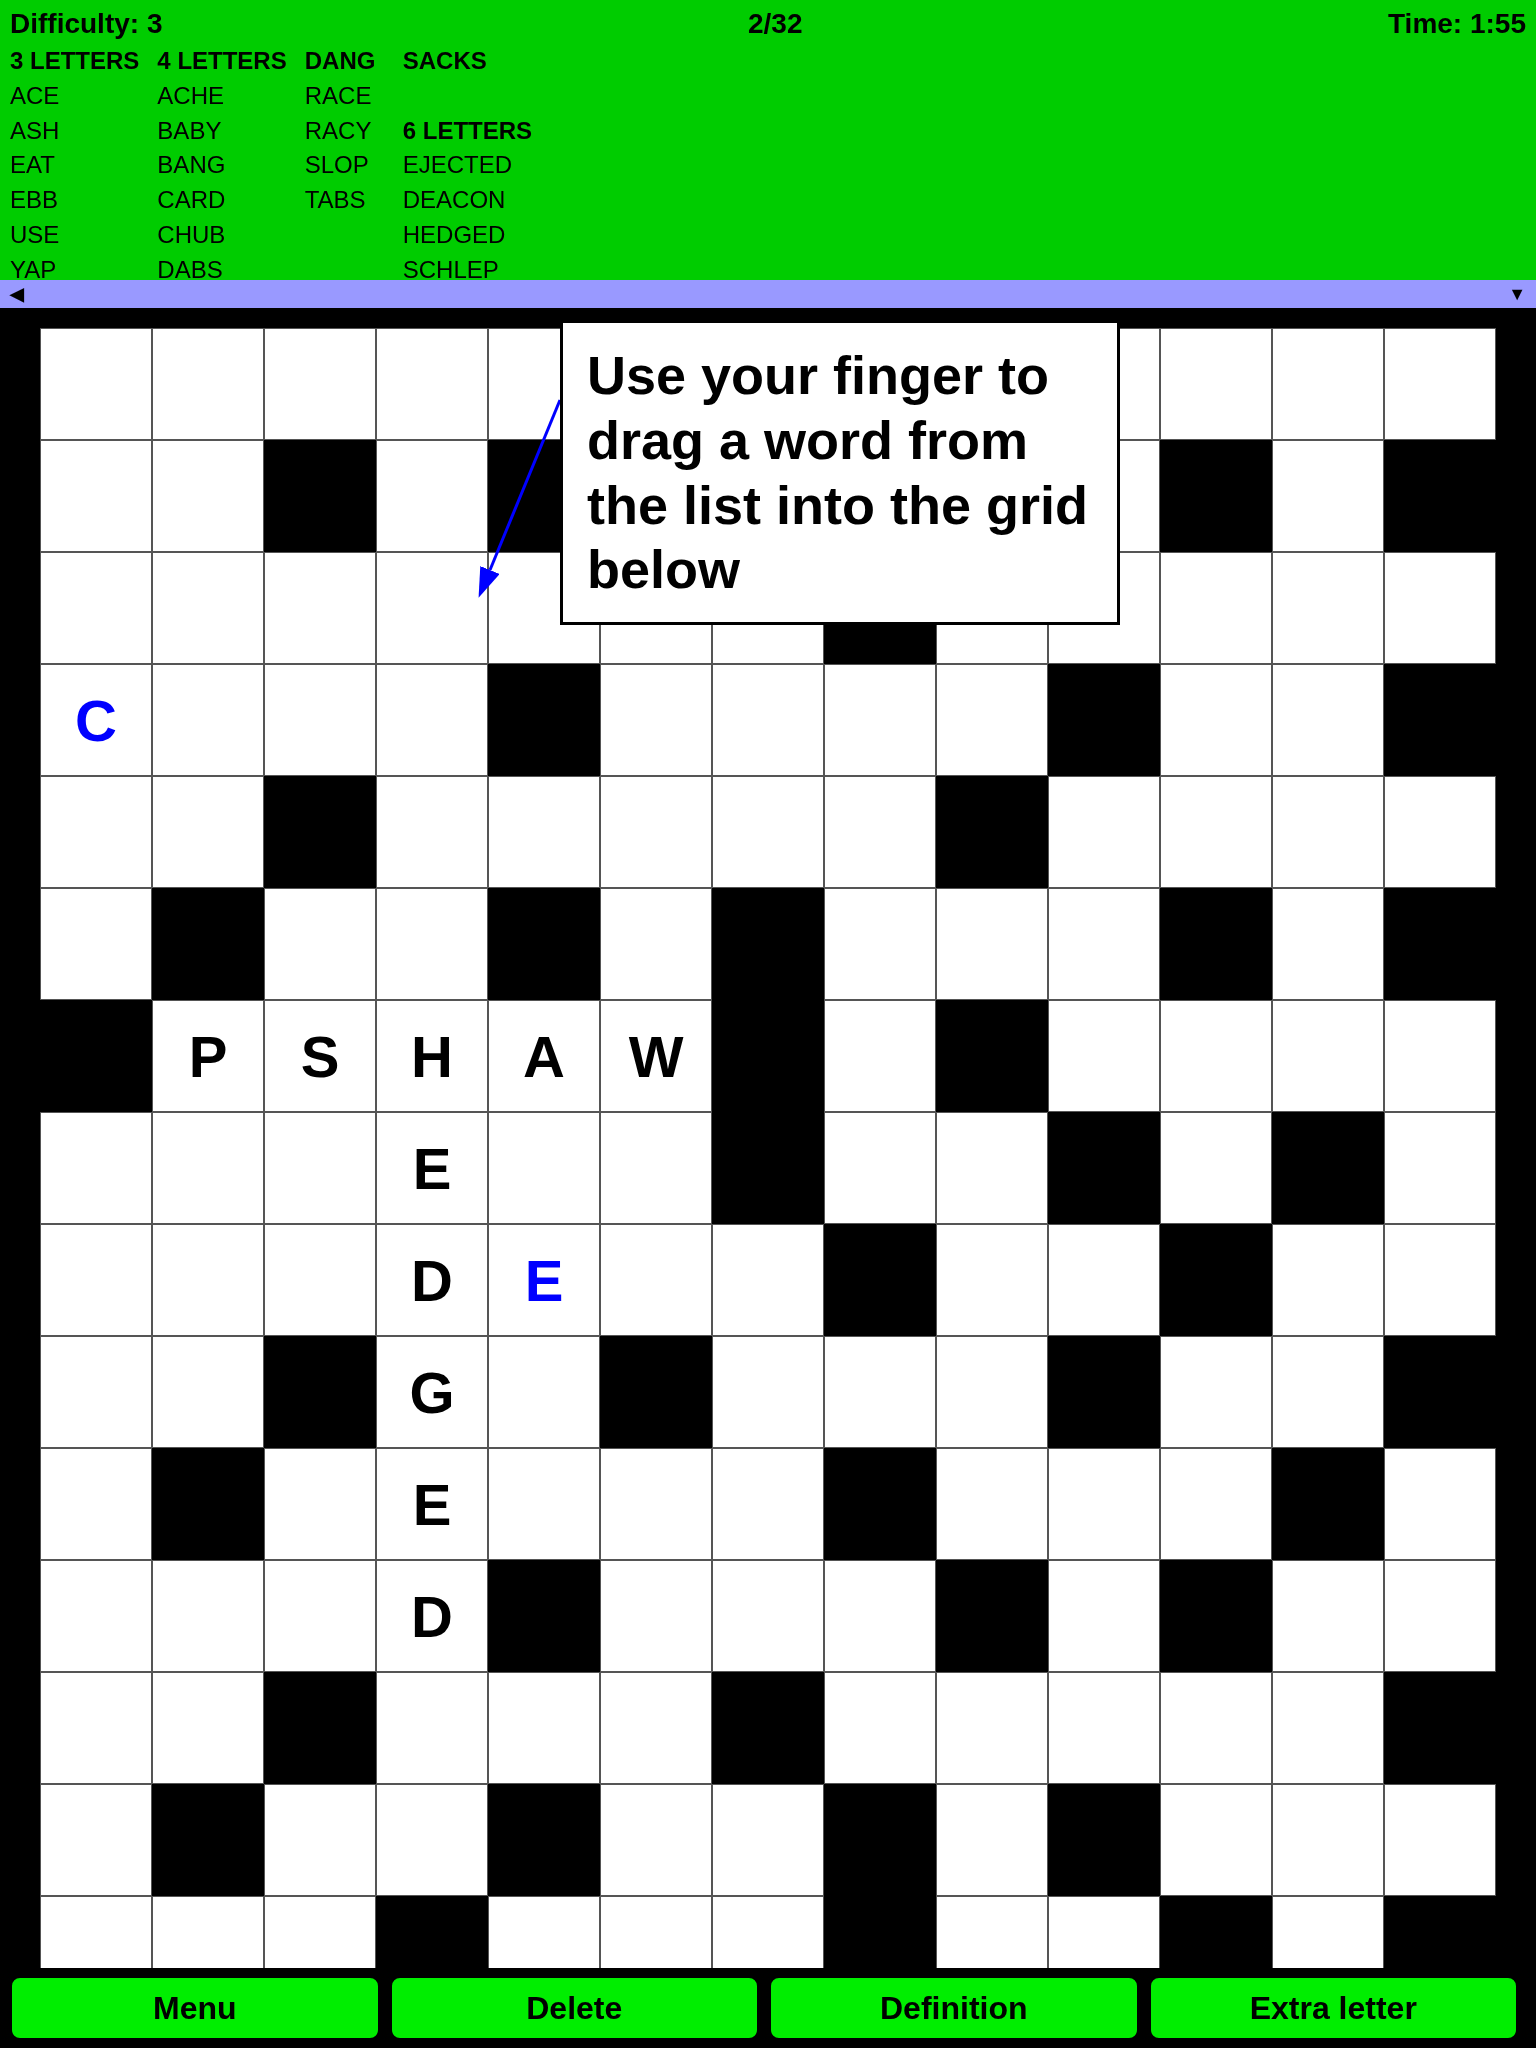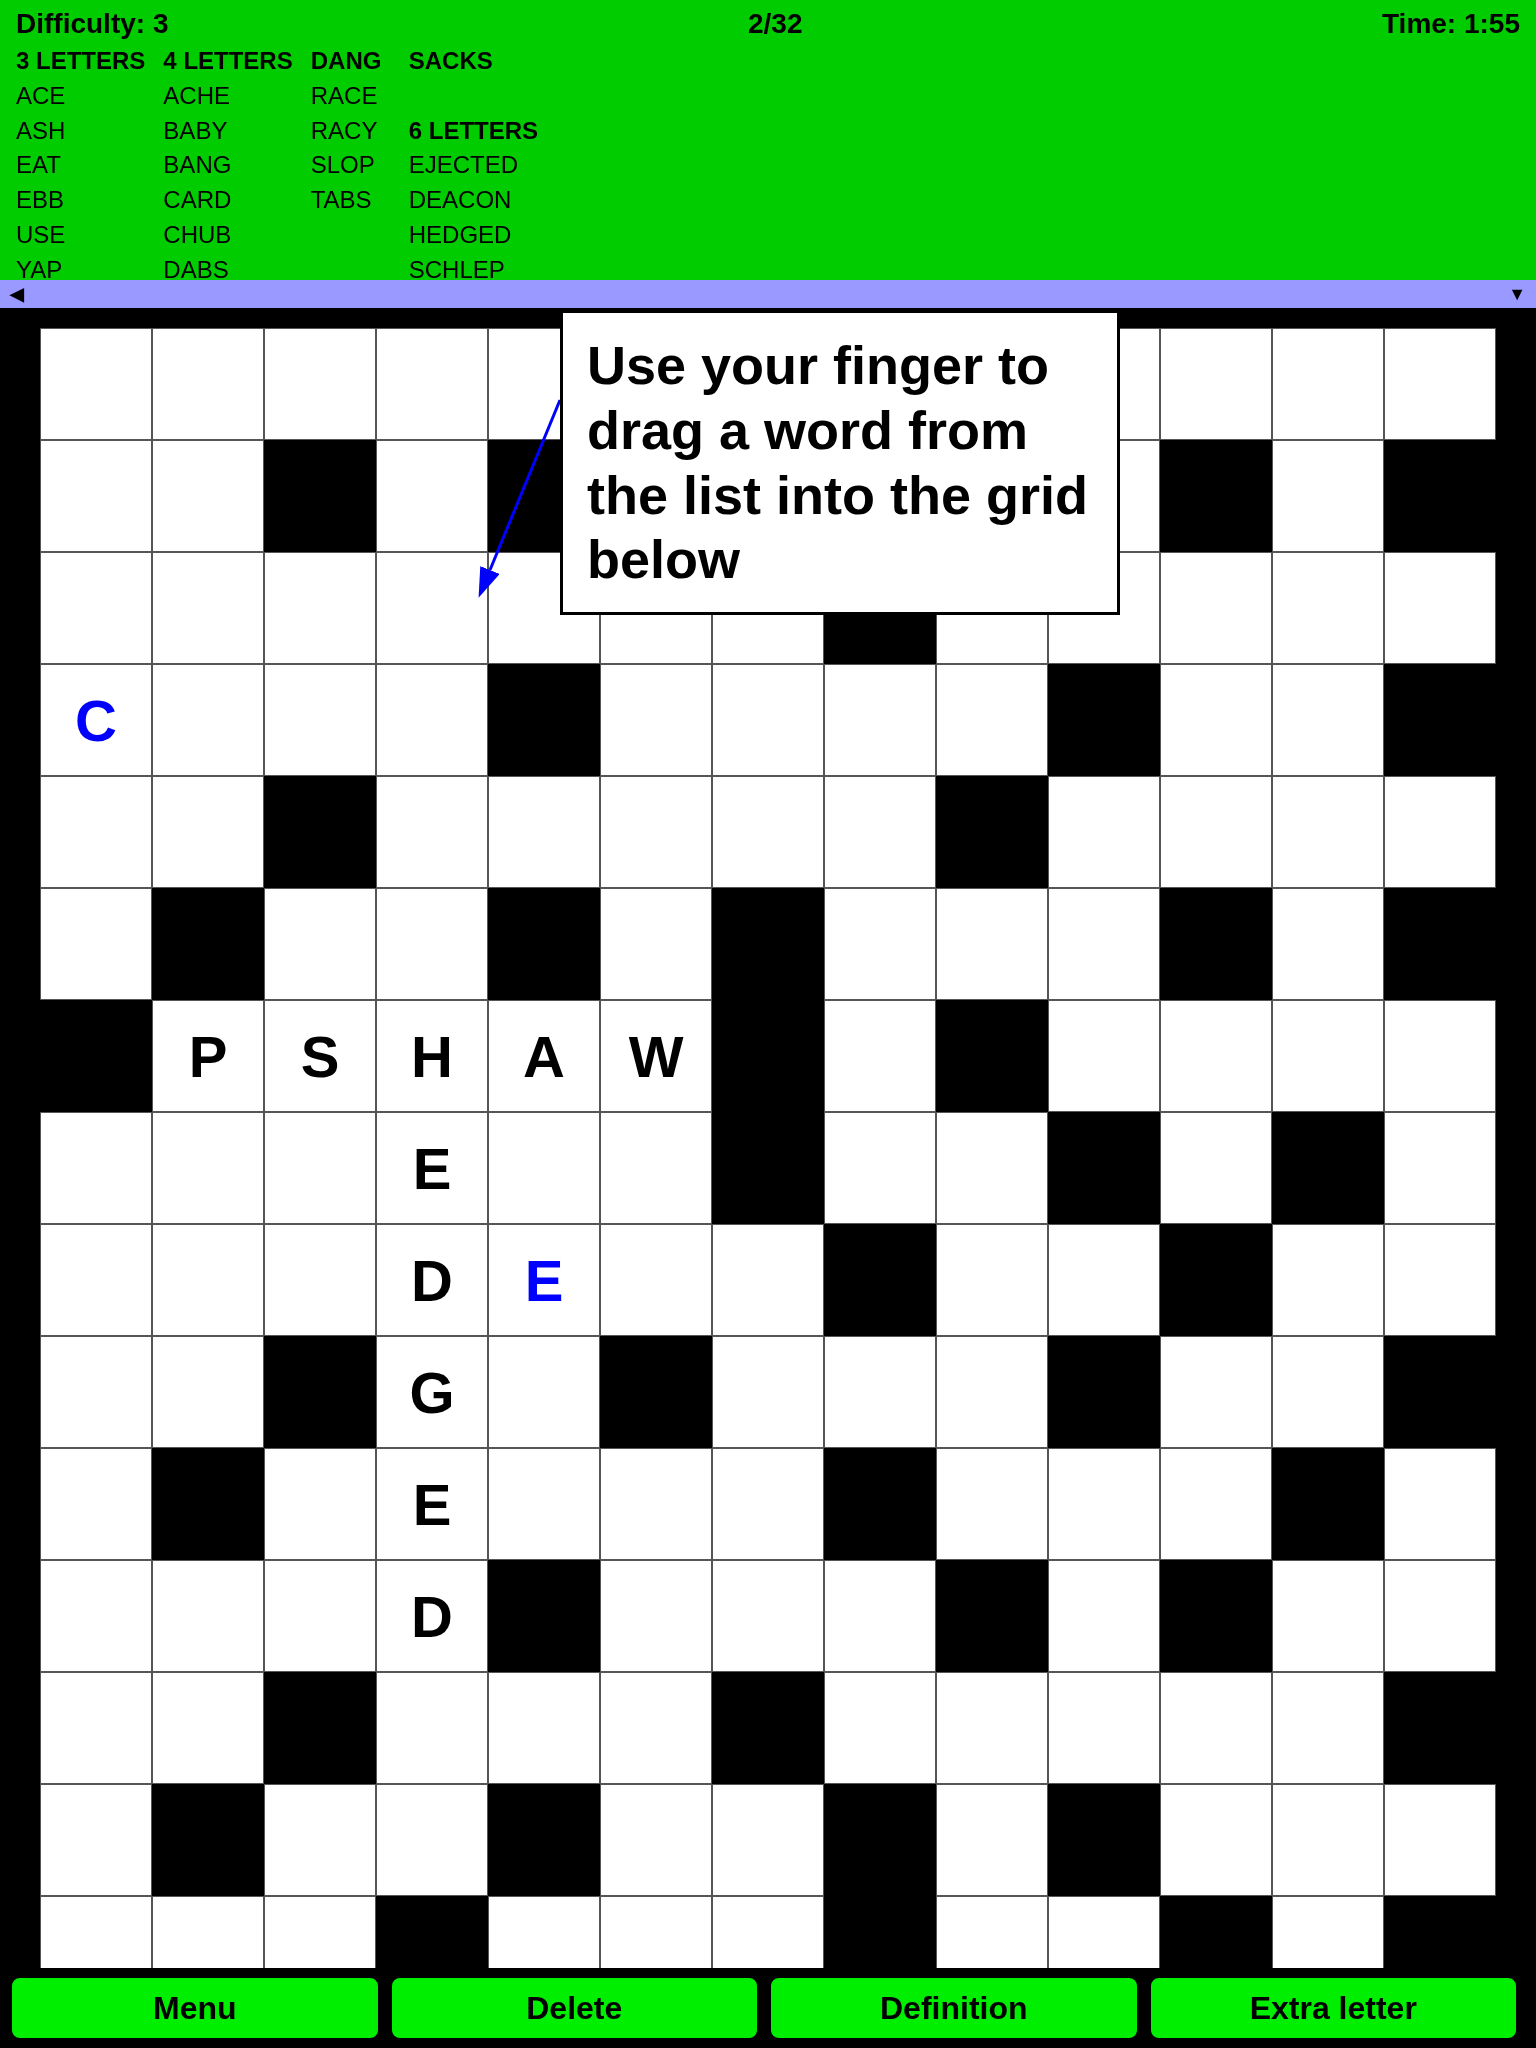--- a/index.html
+++ b/index.html
@@ -11,21 +11,21 @@
       overflow: hidden;
       position: relative;
     }
 
     
     #header {
       background: #00cc00;
       width: 100%;
       height: 280px;
       position: relative;
-      padding: 8px 16px;
+      padding: 8px 10px;
     }
 
     #top-bar {
       display: flex;
       justify-content: space-between;
       font-size: 28px;
       font-weight: bold;
       color: #000;
       margin-bottom: 4px;
     }
@@ -109,21 +109,21 @@
       border-color: #000;
     }
 
     .cell.blue-letter {
       color: #0000ff;
     }
 
     
     #tooltip {
       position: absolute;
-      top: 310px;
+      top: 320px;
       left: 560px;
       width: 560px;
       background: white;
       border: 3px solid #000;
       padding: 20px 24px;
       font-size: 54px;
       font-weight: bold;
       color: #000;
       line-height: 1.2;
       z-index: 10;

